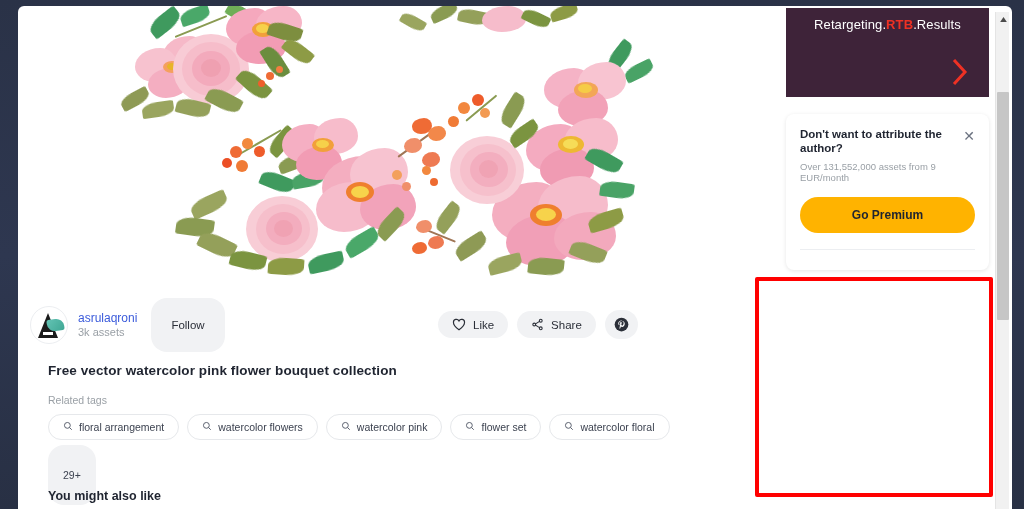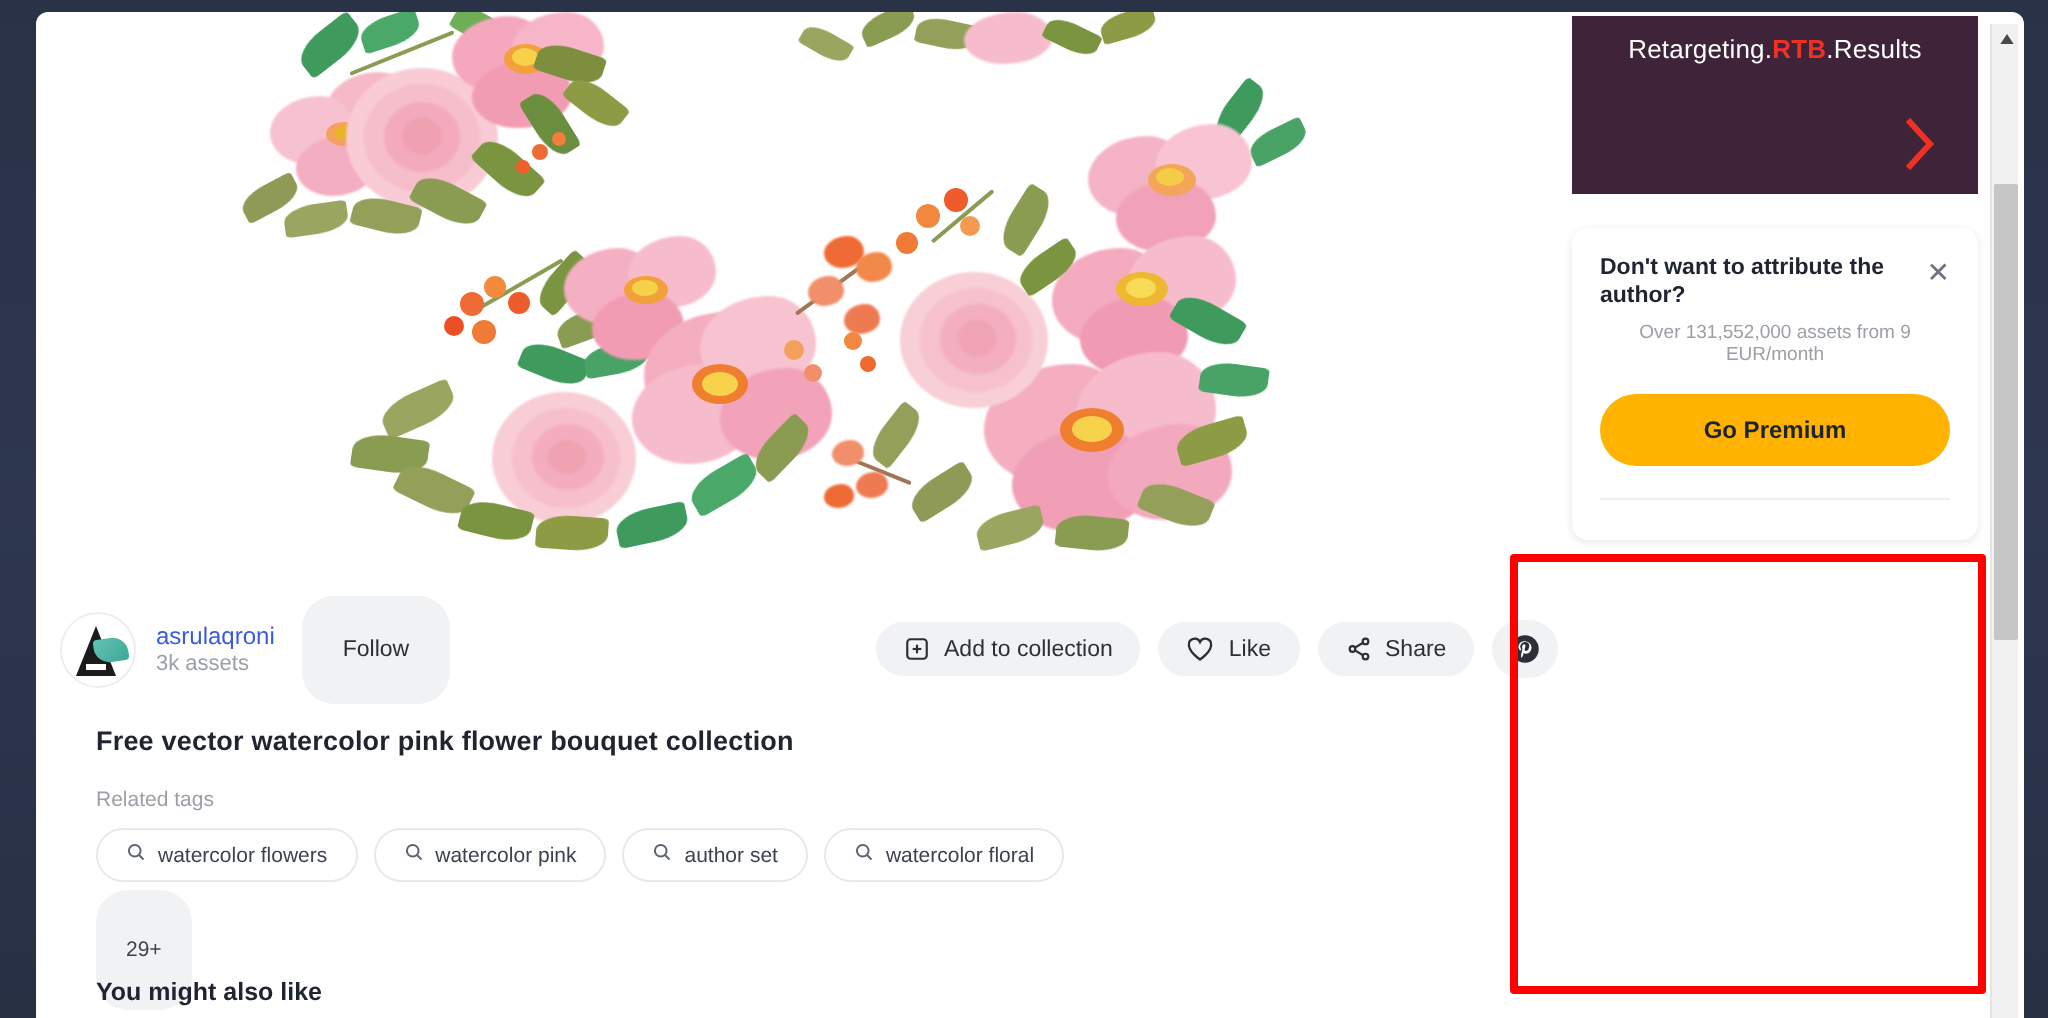--- a/index.html
+++ b/index.html
@@ -175,21 +175,21 @@
     padding: 14px 14px 0 14px;
   }
   .attr-head {
     display: flex; align-items: flex-start; justify-content: space-between;
   }
   .attr-title { font-size: 11.5px; font-weight: 700; color: #1f2430; line-height:1.2; }
   .attr-close {
     font-size: 14px; color: #6b7280; cursor: pointer;
     line-height: 1; margin-left: 6px; margin-top: 1px;
   }
-  .attr-sub { font-size: 9.5px; color: #9aa0a6; margin-top: 5px; text-align: center; }
+  .attr-sub { font-size: 9.5px; color: #9aa0a6; margin-top: 5px; }
   .premium-btn {
     display: block; width: 100%;
     margin-top: 14px; padding: 11px 0;
     background: #ffb300; border: none; border-radius: 18px;
     font-size: 12px; font-weight: 700; color: #1f2430;
     cursor: pointer;
   }
   .attr-divider { margin-top: 16px; border-top: 1px solid #eceef1; }
   .attr-req {
     display: flex; align-items: center; gap: 7px;
@@ -393,30 +393,20 @@
     </div>
     <div class="author-meta">
       <div class="author-name">asrulaqroni</div>
       <div class="author-assets">3k assets</div>
     </div>
     <button class="follow-btn">Follow</button>
   </div>
 
   <div class="action-group">
 
-    <button class="act-btn">
-      <span>
-        <svg width="13" height="13" viewBox="0 0 24 24" fill="none" stroke="#2b2f38" stroke-width="2">
-          <rect x="3" y="3" width="18" height="18" rx="3"></rect>
-          <line x1="12" y1="8" x2="12" y2="16"></line>
-          <line x1="8" y1="12" x2="16" y2="12"></line>
-        </svg>
-      </span>
-      <span>Add to collection</span>
-    </button>
 
     <button class="act-btn">
       <span>
         <svg width="14" height="13" viewBox="0 0 24 22" fill="none" stroke="#2b2f38" stroke-width="2">
           <path d="M12 20S2.5 13.5 2.5 7.5A5 5 0 0 1 12 5a5 5 0 0 1 9.5 2.5C21.5 13.5 12 20 12 20z"></path>
         </svg>
       </span>
       <span>Like</span>
     </button>
 
@@ -448,39 +438,48 @@
   <div class="rel-label">Related tags</div>
 
   <div class="tag-row">
     <div class="tag">
       <span>
         <svg width="10" height="10" viewBox="0 0 24 24" fill="none" stroke="#5c6270" stroke-width="2.4">
           <circle cx="10.5" cy="10.5" r="7"></circle>
             <line x1="15.6" y1="15.6" x2="21" y2="21"></line>
         </svg>
       </span>
-      <span>watercolor flowers</span>
+      <span>floral arrangement</span>
     </div>
     <div class="tag">
       <span>
         <svg width="10" height="10" viewBox="0 0 24 24" fill="none" stroke="#5c6270" stroke-width="2.4">
           <circle cx="10.5" cy="10.5" r="7"></circle>
             <line x1="15.6" y1="15.6" x2="21" y2="21"></line>
         </svg>
       </span>
-      <span>watercolor pink</span>
+      <span>watercolor flowers</span>
     </div>
     <div class="tag">
       <span>
         <svg width="10" height="10" viewBox="0 0 24 24" fill="none" stroke="#5c6270" stroke-width="2.4">
           <circle cx="10.5" cy="10.5" r="7"></circle>
             <line x1="15.6" y1="15.6" x2="21" y2="21"></line>
         </svg>
       </span>
-      <span>author set</span>
+      <span>watercolor pink</span>
+    </div>
+    <div class="tag">
+      <span>
+        <svg width="10" height="10" viewBox="0 0 24 24" fill="none" stroke="#5c6270" stroke-width="2.4">
+          <circle cx="10.5" cy="10.5" r="7"></circle>
+            <line x1="15.6" y1="15.6" x2="21" y2="21"></line>
+        </svg>
+      </span>
+      <span>flower set</span>
     </div>
     <div class="tag">
       <span>
         <svg width="10" height="10" viewBox="0 0 24 24" fill="none" stroke="#5c6270" stroke-width="2.4">
           <circle cx="10.5" cy="10.5" r="7"></circle>
             <line x1="15.6" y1="15.6" x2="21" y2="21"></line>
         </svg>
       </span>
       <span>watercolor floral</span>
     </div>

